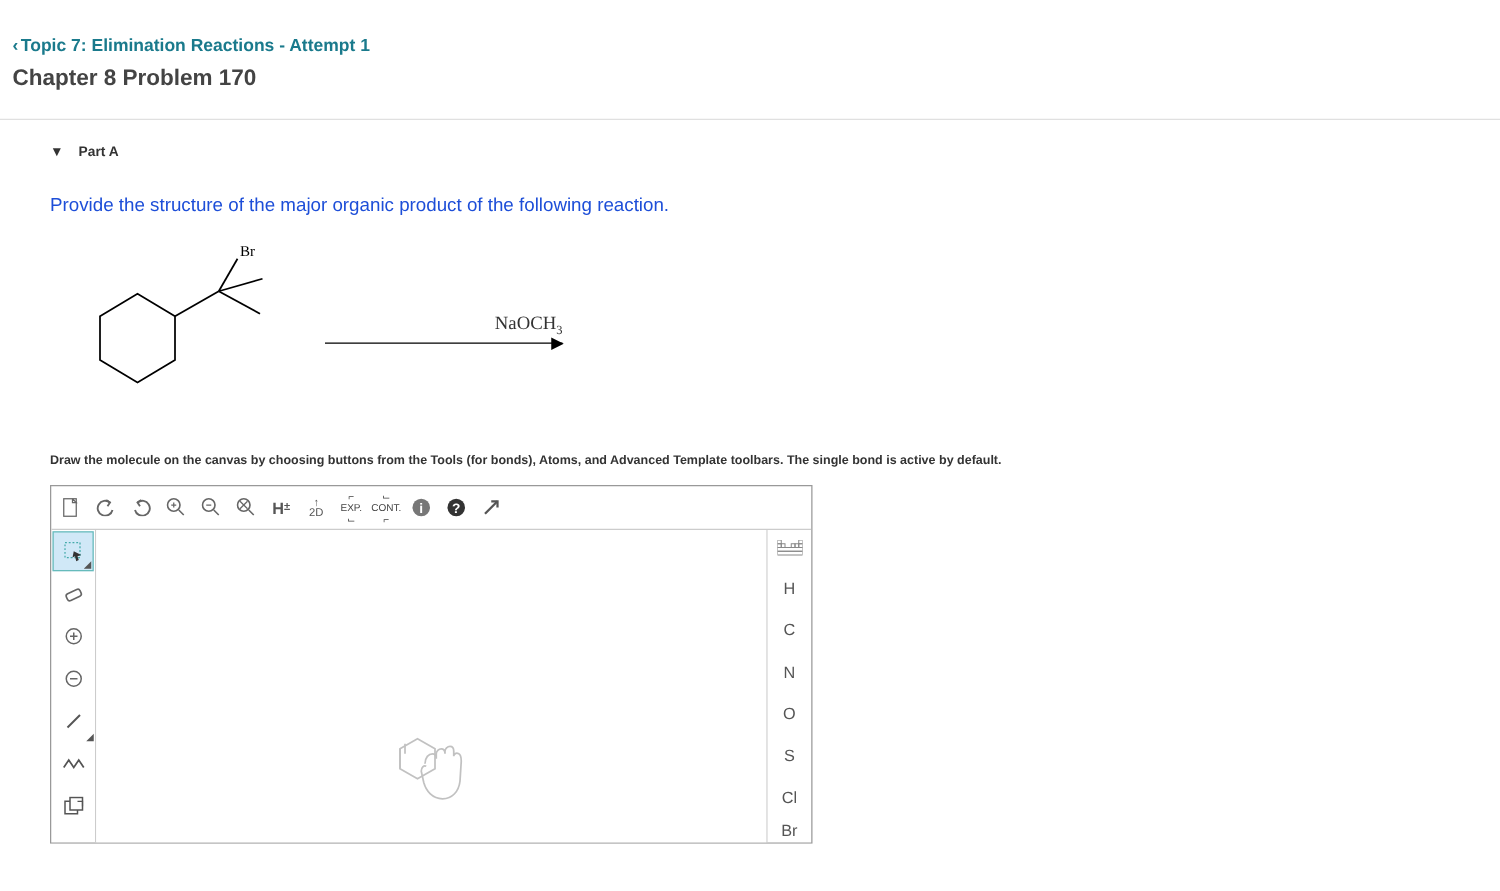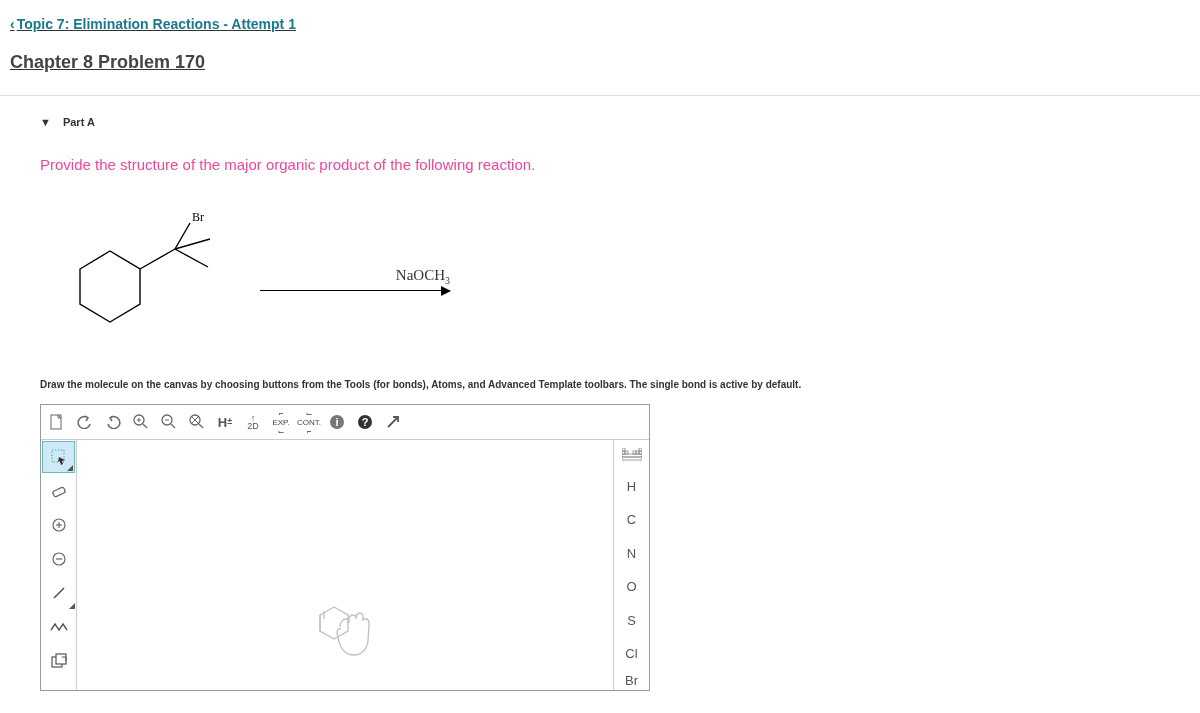--- a/index.html
+++ b/index.html
@@ -1,26 +1,26 @@
 <!DOCTYPE html>
 <html><head>
 <meta charset="utf-8">
 <style>
   * { box-sizing: border-box; margin: 0; padding: 0; }
   body { font-family: Arial, Helvetica, sans-serif; font-size: 14px; color: #333; background: #fff; width: 1200px; }
-  .header { padding: 16px 10px 8px; text-decoration: underline; }
+  .header { padding: 28px 10px 8px; }
   .breadcrumb { color: #1a7a8c; font-weight: bold; font-size: 14px; cursor: pointer; }
   .breadcrumb .chev { font-weight: bold; margin-right: 2px; }
-  .chapter-title { font-size: 18px; font-weight: bold; color: #444; margin-top: 20px; }
+  .chapter-title { font-size: 18px; font-weight: bold; color: #444; margin-top: 8px; }
   .divider { height: 1px; background: #e0e0e0; margin-top: 14px; }
   .section { padding: 20px 30px 0 40px; }
   .part-header { display: flex; align-items: center; gap: 12px; margin-bottom: 28px; }
   .part-header .caret { font-size: 11px; cursor: pointer; }
   .part-header .label { font-weight: bold; font-size: 11px; }
-  .question-text { font-size: 15px; color: #ec4899; margin-bottom: 36px; }
+  .question-text { font-size: 15px; color: #1d4ed8; margin-bottom: 20px; }
   .reaction-row { display: flex; align-items: center; gap: 20px; margin: 10px 0 30px 0; }
   .reagent-block { position: relative; width: 190px; text-align: right; }
   .reagent-text { font-family: 'Times New Roman', serif; font-size: 15px; margin-bottom: 4px; }
   .arrow-line { height: 1px; background: #000; position: relative; }
   .arrow-line::after { content:''; position:absolute; right:-1px; top:-4px; border-left:10px solid #000; border-top:5px solid transparent; border-bottom:5px solid transparent; }
   .instruction { font-size: 10px; font-weight: bold; margin: 16px 0 14px; }
   .editor { border: 1px solid #999; width: 610px; overflow: hidden; }
   .editor-toolbar { display:flex; align-items:center; gap:0; padding:4px 2px; border-bottom:1px solid #ccc; }
   .tbtn { width:28px; height:26px; display:flex; align-items:center; justify-content:center; cursor:pointer; font-size:12px; color:#444; }
   .tbtn svg { display:block; }

